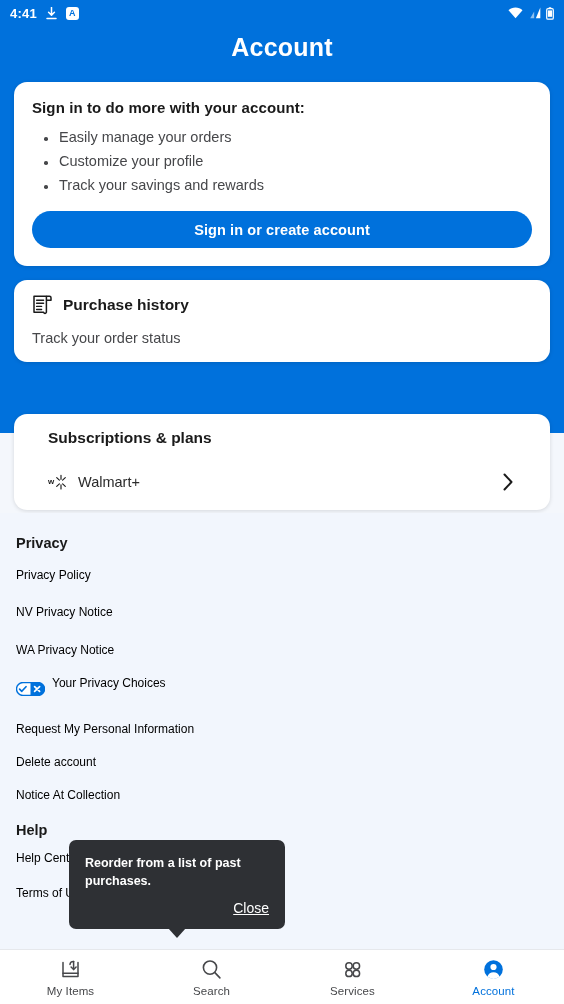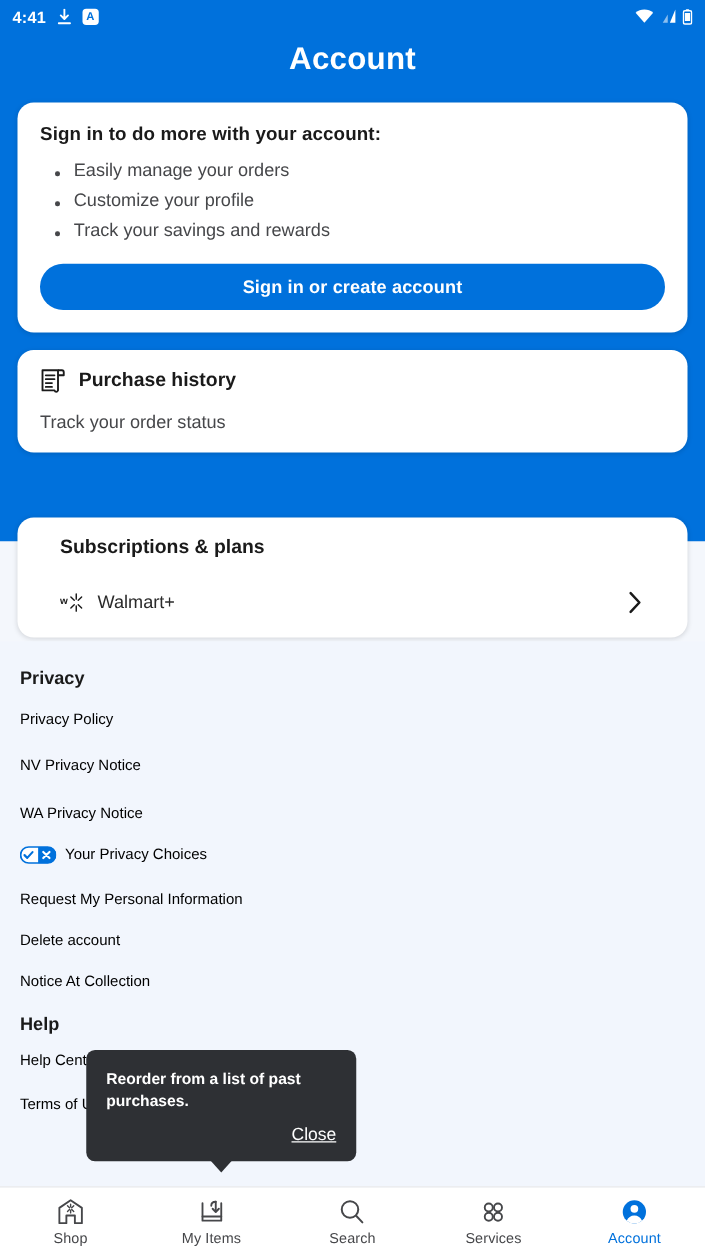--- a/index.html
+++ b/index.html
@@ -221,21 +221,21 @@
   <a class="link-item">NV Privacy Notice</a>
   <a class="link-item tight">WA Privacy Notice</a>
 
   <div class="link-icon-row">
     <svg class="pc-icon" viewBox="0 0 29 14">
       <rect x="0.5" y="0.5" width="28" height="13" rx="6.5" fill="#fff" stroke="#0071DC" stroke-width="1.4"></rect>
       <path d="M14.5 0.5h8a6.5 6.5 0 0 1 6.5 6.5 6.5 6.5 0 0 1-6.5 6.5h-8z" fill="#0071DC"></path>
       <path d="M3.6 7.1l2.2 2.2 4.2-4.6" fill="none" stroke="#0071DC" stroke-width="1.7" stroke-linecap="round" stroke-linejoin="round"></path>
       <path d="M18.6 4.6l5 4.8M23.6 4.6l-5 4.8" stroke="#fff" stroke-width="1.7" stroke-linecap="round"></path>
     </svg>
-    <span class="link-item" style="margin-bottom:2px">Your Privacy Choices</span>
+    <span class="link-item" style="margin-bottom:12px">Your Privacy Choices</span>
   </div>
 
   <a class="link-item tight">Request My Personal Information</a>
   <a class="link-item tight">Delete account</a>
   <a class="link-item tight">Notice At Collection</a>
 
   <div class="sec-head help">Help</div>
   <a class="link-item help-link">Help Center</a>
   <a class="link-item help-link">Terms of Use</a>
 </div>
@@ -243,31 +243,20 @@
 <div class="tooltip">
   <div class="tt-text">Reorder from a list of past purchases.</div>
   <div class="tt-close-wrap">
     <span class="tt-close">Close</span>
   </div>
   <div class="tt-arrow"></div>
 </div>
 
 <div class="bottomnav">
 
-  <div class="nav-item">
-    <span class="nav-ico">
-      <svg width="23" height="23" viewBox="0 0 23 23">
-        <path d="M2.5 8.3L11.5 2.2l9 6.1v12.2h-5.6v-6.1h-6.8v6.1H2.5z" fill="none" stroke="#46474a" stroke-width="1.5" stroke-linejoin="round"></path>
-        <g stroke="#46474a" stroke-width="1.1" stroke-linecap="round">
-          <path d="M11.5 5.3v2.2M11.5 10.1v2.2M9 6.6l1.6 1.6M12.4 9.6l1.6 1.6M14 6.6l-1.6 1.6M10.6 9.6L9 11.2"></path>
-        </g>
-      </svg>
-    </span>
-    <span class="nav-label">Shop</span>
-  </div>
 
   <div class="nav-item">
     <span class="nav-ico">
       <svg width="23" height="23" viewBox="0 0 23 23">
         <path d="M4 4.5v14h15v-14" fill="none" stroke="#46474a" stroke-width="1.5" stroke-linecap="round" stroke-linejoin="round"></path>
         <path d="M4 15.2h15" stroke="#46474a" stroke-width="1.5" stroke-linecap="round"></path>
         <path d="M14.6 3.4v7.5" fill="none" stroke="#46474a" stroke-width="1.5" stroke-linecap="round"></path>
         <path d="M14.6 3.4c-2.3 0-3.6 1.3-3.6 3.2" fill="none" stroke="#46474a" stroke-width="1.5" stroke-linecap="round"></path>
         <path d="M12.1 9l2.5 2.6L17.1 9" fill="none" stroke="#46474a" stroke-width="1.5" stroke-linecap="round" stroke-linejoin="round"></path>
       </svg>

